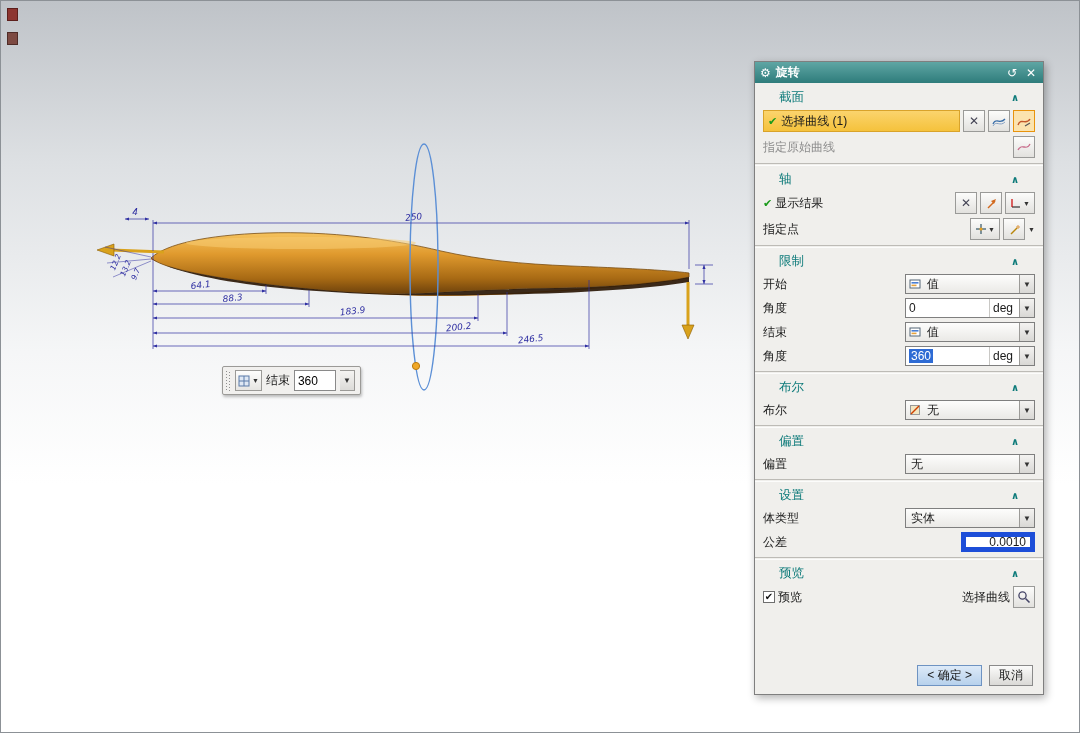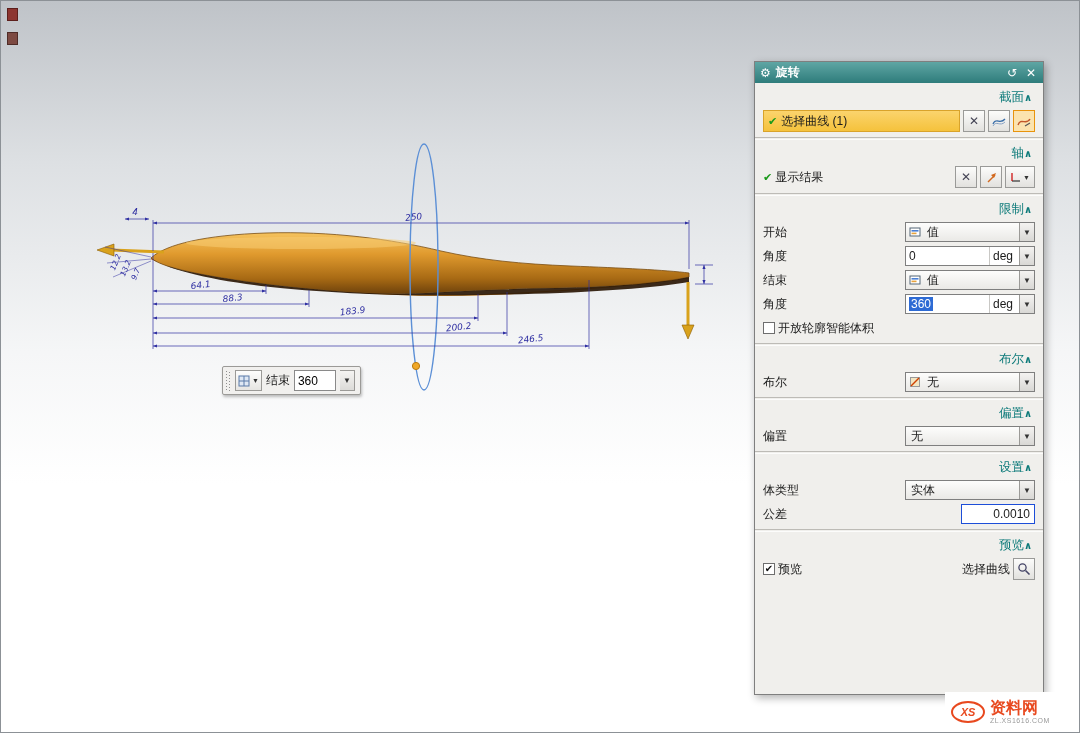--- a/index.html
+++ b/index.html
@@ -39,22 +39,22 @@
   
   .dialog { position:absolute; left:753px; top:60px; width:290px; height:634px; z-index:3;
     background:#f0efec; border:1px solid #7f7f7f; box-shadow:2px 3px 8px rgba(0,0,0,.3);
     display:flex; flex-direction:column; font-size:12px; color:#1a1a1a; }
   .dlg-title { height:21px; flex:none; display:flex; align-items:center; gap:5px; padding:0 5px;
     background:linear-gradient(#5fa6a4,#2e7c7b); color:#fff; font-weight:bold; font-size:12px; }
   .dlg-title .spacer { flex:1; }
   .dlg-title .tbtn { cursor:default; font-weight:normal; font-size:12px; line-height:1; padding:0 2px; }
   .dlg-body { flex:1; display:flex; flex-direction:column; padding:2px 0 6px; }
 
-  .sec-hdr { display:flex; align-items:center; justify-content:flex-end;
-    padding:4px 11px 2px; color:#0c7a79; font-size:12.5px; }
+  .sec-hdr { display:flex; align-items:center; justify-content:space-between;
+    padding:4px 24px 2px; color:#0c7a79; font-size:12.5px; }
   .sec-hdr .chev { color:#0c7a79; font-size:10px; font-weight:bold; }
   .sep { height:3px; margin:3px 0 1px; border-top:1px solid #bdbbb6; border-bottom:1px solid #fcfcfb; }
 
   .row { display:flex; align-items:center; padding:2px 8px; min-height:24px; gap:3px; }
   .row .spacer { flex:1; }
   .muted { color:#8d8d8d; }
 
   .sel-curve { flex:1; display:flex; align-items:center; gap:4px; height:22px; padding:0 4px;
     background:linear-gradient(#fbd46d,#f5c23c); border:1px solid #d9a32a; }
   .chk { color:#1a9a1a; font-size:11px; }
@@ -74,21 +74,21 @@
     background:linear-gradient(#f4f3f1,#d9d8d5); display:flex; align-items:center; justify-content:center;
     font-size:8px; color:#333; }
 
   .ucombo { width:130px; height:20px; margin-left:auto; display:flex; align-items:center;
     border:1px solid #7f7f7f; background:#fff; }
   .ucombo .num { flex:1; height:100%; display:flex; align-items:center; padding:0 3px; background:#fff; }
   .ucombo .num .selhl { background:#2e6bd4; color:#fff; padding:0 2px; }
   .ucombo .unit { width:30px; height:100%; display:flex; align-items:center; padding-left:3px;
     border-left:1px solid #c9c8c5; background:#fff; }
 
-  .tol-input { width:74px; height:20px; margin-left:auto; border:1px solid #1d4ed8; background:#fff;
+  .tol-input { width:74px; height:20px; margin-left:auto; border:5px solid #1d4ed8; background:#fff;
     display:flex; align-items:center; justify-content:flex-end; padding:0 4px; }
 
   .cbx { width:12px; height:12px; flex:none; border:1px solid #6e6e6e; background:#fff;
     display:flex; align-items:center; justify-content:center; font-size:10px; color:#111; line-height:1; }
 
   .btn-row { margin-top:auto; display:flex; justify-content:flex-end; gap:7px; padding:8px 10px 2px; }
   .btn { height:21px; padding:0 9px; border:1px solid #8a8a8a; font-size:12px; color:#1a1a1a;
     background:linear-gradient(#fbfbfa,#dad9d6); display:flex; align-items:center; }
   .btn.ok { background:linear-gradient(#ddeaf8,#b7d1ec); border-color:#6e93c2; }
 
@@ -231,20 +231,29 @@
             <path d="M1,11 C4,5 8,12 13,7" fill="none" stroke="#8aa4c4" stroke-width="1"></path>
           </svg>
         </span>
         <span class="icon-btn active">
           <svg width="14" height="13">
             <path d="M1,10 C4,2 9,11 13,4" fill="none" stroke="#c2572a" stroke-width="1.4"></path>
             <line x1="8" y1="11" x2="13" y2="8" stroke="#555" stroke-width="1.2"></line>
           </svg>
         </span>
       </div>
+      <div class="row">
+        <span class="muted">指定原始曲线</span>
+        <span class="spacer"></span>
+        <span class="icon-btn">
+          <svg width="14" height="12">
+            <path d="M1,9 C5,1 9,11 13,3" fill="none" stroke="#c86a8a" stroke-width="1.3"></path>
+          </svg>
+        </span>
+      </div>
 
       <div class="sep"></div>
 
       <div class="sec-hdr">
         <span>轴</span>
         <span class="chev">∧</span>
       </div>
       <div class="row">
         <span class="chk">✔</span>
         <span>显示结果</span>
@@ -257,20 +266,40 @@
           </svg>
         </span>
         <span class="icon-btn wide">
           <svg width="12" height="12">
             <line x1="2" y1="10" x2="10" y2="10" stroke="#333" stroke-width="1.2"></line>
             <line x1="2" y1="10" x2="2" y2="2" stroke="#c00" stroke-width="1.2"></line>
           </svg>
           <span class="tiny-caret">▼</span>
         </span>
       </div>
+      <div class="row">
+        <span>指定点</span>
+        <span class="spacer"></span>
+        <span class="icon-btn wide">
+          <svg width="12" height="12">
+            <line x1="6" y1="1" x2="6" y2="11" stroke="#356" stroke-width="1.2"></line>
+            <line x1="1" y1="6" x2="11" y2="6" stroke="#356" stroke-width="1.2"></line>
+            <circle cx="6" cy="6" r="1.6" fill="#e8a020"></circle>
+          </svg>
+          <span class="tiny-caret">▼</span>
+        </span>
+        <span class="icon-btn">
+          <svg width="13" height="13">
+            <line x1="3" y1="11" x2="9" y2="5" stroke="#b8860b" stroke-width="1.5"></line>
+            <line x1="10" y1="2" x2="10" y2="6" stroke="#d94" stroke-width="1"></line>
+            <line x1="8" y1="4" x2="12" y2="4" stroke="#d94" stroke-width="1"></line>
+          </svg>
+        </span>
+        <span class="tiny-caret">▼</span>
+      </div>
 
       <div class="sep"></div>
 
       <div class="sec-hdr">
         <span>限制</span>
         <span class="chev">∧</span>
       </div>
       <div class="row">
         <span>开始</span>
         <span class="combo">
@@ -309,24 +338,20 @@
       </div>
       <div class="row">
         <span>角度</span>
         <span class="ucombo">
           <span class="num">
               <span class="selhl">360</span>
             </span>
           <span class="unit">deg</span>
           <span class="caret">▼</span>
         </span>
-      </div>
-      <div class="row">
-        <span class="cbx"></span>
-        <span>开放轮廓智能体积</span>
       </div>
 
       <div class="sep"></div>
 
       <div class="sec-hdr">
         <span>布尔</span>
         <span class="chev">∧</span>
       </div>
       <div class="row">
         <span>布尔</span>
@@ -388,24 +413,21 @@
         <span class="spacer"></span>
         <span>选择曲线</span>
         <span class="icon-btn">
           <svg width="14" height="14">
             <circle cx="5.5" cy="5.5" r="3.6" fill="none" stroke="#446" stroke-width="1.3"></circle>
             <line x1="8.5" y1="8.5" x2="12.5" y2="12.5" stroke="#446" stroke-width="1.6"></line>
           </svg>
         </span>
       </div>
 
+      <div class="btn-row">
+        <span class="btn ok">&lt; 确定 &gt;</span>
+        <span class="btn">取消</span>
+      </div>
     </div>
   </div>
 
-  <div class="watermark">
-    <span class="wm-logo">XS</span>
-    <span class="wm-col">
-      <span class="wm-brand">资料网</span>
-      <span class="wm-url">ZL.XS1616.COM</span>
-    </span>
-  </div>
 
 </div>
 
 </body></html>

